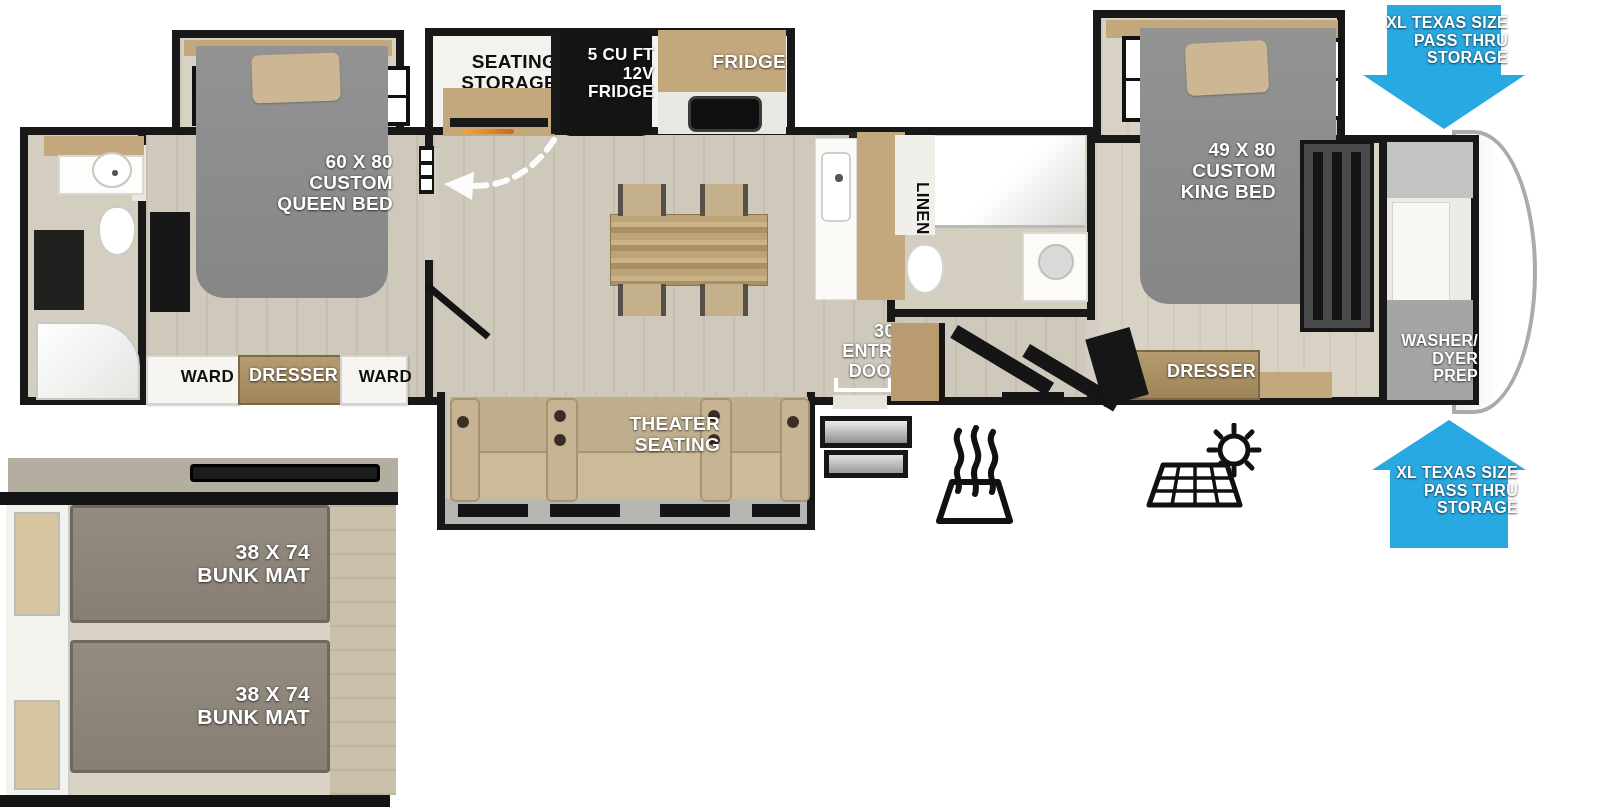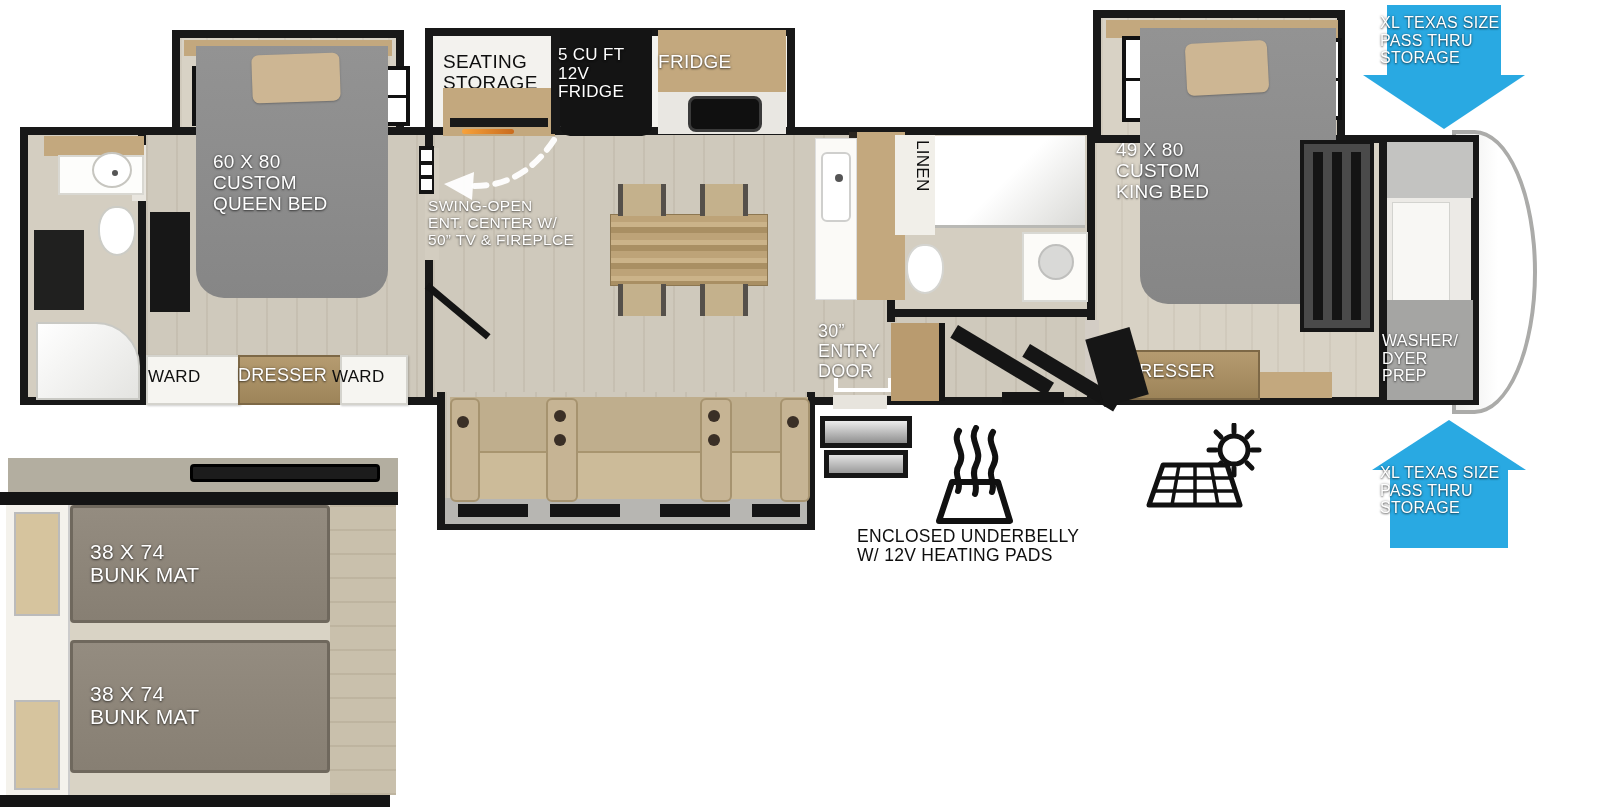--- a/index.html
+++ b/index.html
@@ -5,21 +5,21 @@
   html,body{margin:0;padding:0;background:#fff;}
   .stage{position:relative;width:1600px;height:807px;background:#fff;overflow:hidden;
          font-family:"Liberation Sans",sans-serif;}
   .abs{position:absolute;box-sizing:border-box;}
   .room{position:absolute;box-sizing:border-box;border:8px solid #181818;}
   .slide-t{position:absolute;box-sizing:border-box;border:8px solid #181818;border-bottom:none;}
   .slide-b{position:absolute;box-sizing:border-box;border:8px solid #181818;border-top:none;}
   .floor{background:#cfc9bc;background-image:repeating-linear-gradient(90deg,rgba(120,105,85,.10) 0 2px,transparent 2px 30px);}
   .floor-lt{background:#d8d2c5;background-image:repeating-linear-gradient(90deg,rgba(120,105,85,.08) 0 2px,transparent 2px 26px);}
   .bathfloor{background:#d4cec1;}
-  .lbl{position:absolute;font-weight:normal;text-align:left;white-space:pre-line;line-height:1.1;letter-spacing:.3px;}
+  .lbl{position:absolute;font-weight:bold;text-align:right;white-space:pre-line;line-height:1.1;letter-spacing:.3px;}
   .lbl.w{color:#fff;text-shadow:0 1px 2px rgba(0,0,0,.55),0 0 3px rgba(0,0,0,.35);}
   .lbl.k{color:#0e0e0e;}
   .bed{position:absolute;background:linear-gradient(180deg,#939393,#868686);border-radius:0 0 28px 28px;}
   .pillow{position:absolute;background:#cdb693;border-radius:7px;box-shadow:0 1px 2px rgba(0,0,0,.25);}
   .win{position:absolute;background:#111;display:flex;flex-direction:column;gap:3px;padding:4px;}
   .win span{flex:1;background:#fff;display:block;}
   .wood{background:#c3a87e;}
   .cab-w{position:absolute;background:#f6f5f1;border:2px solid #d4d3cd;box-shadow:1px 1px 2px rgba(0,0,0,.2);}
   .dresser{position:absolute;background:linear-gradient(180deg,#b59b70,#9d8459);border:2px solid #7d6846;}
   .arm{position:absolute;background:#c6b494;border:2px solid #a6936f;border-radius:6px;}
@@ -114,23 +114,20 @@
 FRIDGE</div>
   <div class="abs wood" style="left:658px;top:30px;width:128px;height:62px;"></div>
   <div class="lbl w" style="left:658px;top:52px;width:128px;font-size:19px;">FRIDGE</div>
   <div class="abs" style="left:658px;top:92px;width:128px;height:42px;background:#e9e7e2;"></div>
   <div class="abs" style="left:688px;top:96px;width:74px;height:36px;background:#101010;border:3px solid #3a3a3a;border-radius:8px;"></div>
 
   <svg class="abs" style="left:436px;top:126px;" width="130" height="85" viewBox="0 0 130 85">
     <path d="M118,14 Q86,62 34,60" fill="none" stroke="#ffffff" stroke-width="6" stroke-dasharray="12 9" stroke-linecap="round" opacity="0.95"></path>
     <polygon points="8,58 38,46 36,74" fill="#ffffff" opacity="0.95"></polygon>
   </svg>
-  <div class="lbl w" style="left:428px;top:197px;width:170px;font-size:15.5px;">SWING-OPEN
-ENT. CENTER W/
-50” TV &amp; FIREPLCE</div>
 
   <div class="abs" style="left:610px;top:214px;width:158px;height:72px;background:repeating-linear-gradient(180deg,#bda378 0 7px,#cbb389 7px 12px,#a98f63 12px 18px);border:1px solid #8d7751;"></div>
   <div class="abs" style="left:618px;top:184px;width:48px;height:32px;background:#c4b18c;border-left:5px solid #55504a;border-right:5px solid #55504a;"></div>
   <div class="abs" style="left:700px;top:184px;width:48px;height:32px;background:#c4b18c;border-left:5px solid #55504a;border-right:5px solid #55504a;"></div>
   <div class="abs" style="left:618px;top:284px;width:48px;height:32px;background:#c4b18c;border-left:5px solid #55504a;border-right:5px solid #55504a;"></div>
   <div class="abs" style="left:700px;top:284px;width:48px;height:32px;background:#c4b18c;border-left:5px solid #55504a;border-right:5px solid #55504a;"></div>
 
   <div class="abs" style="left:849px;top:132px;width:8px;height:168px;background:#2b2620;"></div>
   <div class="abs" style="left:815px;top:138px;width:42px;height:162px;background:#fbfaf7;border:1px solid #ddd;"></div>
   <div class="abs wood" style="left:857px;top:132px;width:48px;height:168px;"></div>
@@ -147,20 +144,22 @@
   <div class="arm" style="left:450px;top:398px;width:26px;height:100px;"></div>
   <div class="arm" style="left:546px;top:398px;width:28px;height:100px;"></div>
   <div class="arm" style="left:700px;top:398px;width:28px;height:100px;"></div>
   <div class="arm" style="left:780px;top:398px;width:26px;height:100px;"></div>
   <div class="dot" style="left:457px;top:416px;"></div>
   <div class="dot" style="left:554px;top:410px;"></div>
   <div class="dot" style="left:554px;top:434px;"></div>
   <div class="dot" style="left:708px;top:410px;"></div>
   <div class="dot" style="left:708px;top:434px;"></div>
   <div class="dot" style="left:787px;top:416px;"></div>
+  <div class="lbl w" style="left:560px;top:414px;width:160px;font-size:19px;">THEATER
+SEATING</div>
 
   <div class="lbl w" style="left:818px;top:322px;width:86px;font-size:18px;">30”
 ENTRY
 DOOR</div>
   <div class="abs" style="left:836px;top:388px;width:54px;height:4px;background:#fff;"></div>
   <div class="abs" style="left:834px;top:378px;width:4px;height:14px;background:#fff;"></div>
   <div class="abs" style="left:888px;top:378px;width:4px;height:14px;background:#fff;"></div>
   <div class="abs" style="left:820px;top:416px;width:92px;height:32px;background:linear-gradient(180deg,#ececec,#8f8f8f);border:5px solid #161616;"></div>
   <div class="abs" style="left:824px;top:450px;width:84px;height:28px;background:linear-gradient(180deg,#e2e2e2,#9a9a9a);border:5px solid #161616;"></div>
 
@@ -209,22 +208,20 @@
   <div class="lbl w" style="left:1380px;top:464px;width:138px;font-size:16px;">XL TEXAS SIZE
 PASS THRU
 STORAGE</div>
 
   <svg class="abs" style="left:925px;top:425px;" width="100" height="100" viewBox="0 0 100 100">
     <path d="M27,57 L73,57 L85,96 L14,96 Z" fill="none" stroke="#111" stroke-width="6" stroke-linejoin="round"></path>
     <path d="M34,6 C26,18 42,26 34,40 C28,50 37,56 33,66" fill="none" stroke="#111" stroke-width="6" stroke-linecap="round"></path>
     <path d="M51,3 C43,16 59,25 51,40 C45,51 54,58 50,69" fill="none" stroke="#111" stroke-width="6" stroke-linecap="round"></path>
     <path d="M68,7 C60,19 76,27 68,41 C62,51 71,57 67,67" fill="none" stroke="#111" stroke-width="6" stroke-linecap="round"></path>
   </svg>
-  <div class="lbl k" style="left:857px;top:527px;width:250px;font-size:17.5px;">ENCLOSED UNDERBELLY
-W/ 12V HEATING PADS</div>
 
   <svg class="abs" style="left:1145px;top:423px;" width="120" height="98" viewBox="0 0 120 98">
     <circle cx="89" cy="27" r="14" fill="none" stroke="#111" stroke-width="5"></circle>
     <g stroke="#111" stroke-width="5" stroke-linecap="round">
       <line x1="89" y1="2" x2="89" y2="9"></line>
         <line x1="89" y1="45" x2="89" y2="52"></line>
       <line x1="64" y1="27" x2="71" y2="27"></line>
         <line x1="107" y1="27" x2="114" y2="27"></line>
       <line x1="71" y1="9" x2="76" y2="14"></line>
         <line x1="102" y1="40" x2="107" y2="45"></line>

